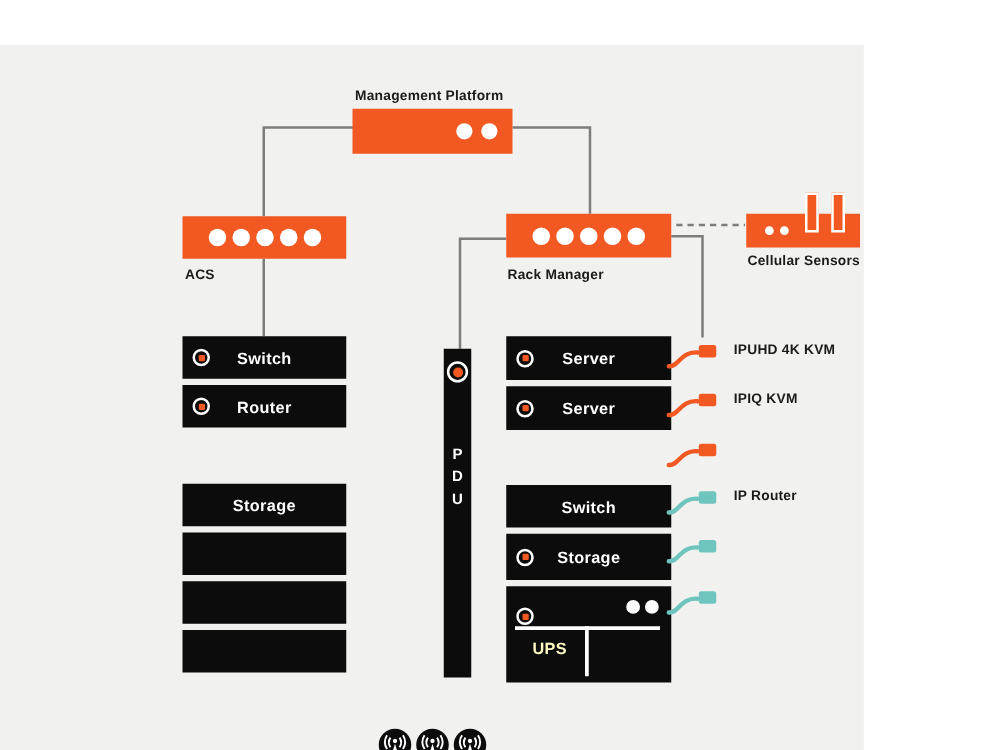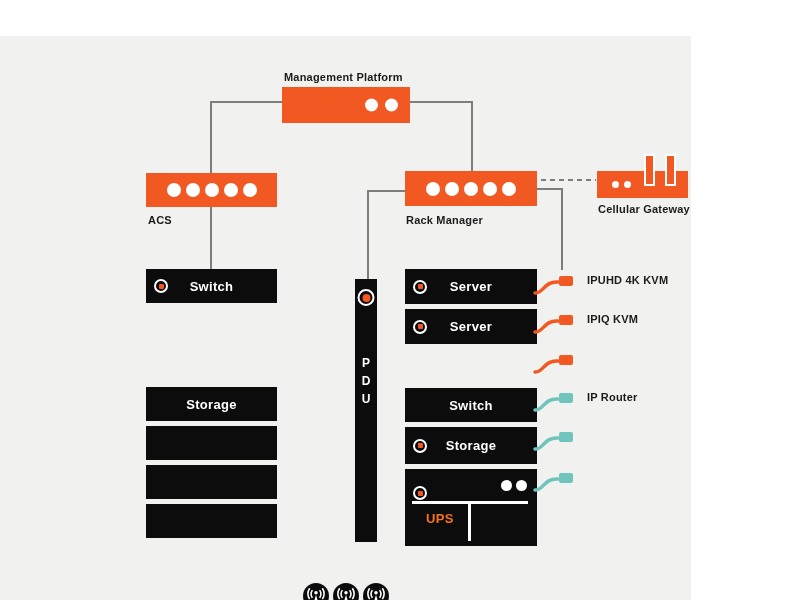--- a/index.html
+++ b/index.html
@@ -41,21 +41,21 @@
   .plug{position:absolute;width:14px;height:10px;border-radius:2px;z-index:3;}
   .plug.orange{background:var(--orange);}
   .plug.teal{background:var(--teal);}
 
   .gw-body{position:absolute;left:597px;top:135px;width:91px;height:27px;background:var(--orange);z-index:2;}
   .gw-dot{position:absolute;top:10px;width:7px;height:7px;background:#fff;border-radius:50%;}
   .antenna{position:absolute;top:118px;width:11px;height:32px;background:var(--orange);border:2px solid #fff;box-sizing:border-box;z-index:3;}
 
   .ups-hline{position:absolute;left:7px;right:9px;top:32px;height:2.5px;background:#fff;}
   .ups-vline{position:absolute;left:63px;top:32px;bottom:5px;width:2.5px;background:#fff;}
-  .ups-txt{position:absolute;left:21px;top:42px;color:#f97316;font-size:13px;font-weight:700;letter-spacing:.3px;}
+  .ups-txt{position:absolute;left:21px;top:42px;color:#fef9c3;font-size:13px;font-weight:700;letter-spacing:.3px;}
   .ind-dots{position:absolute;right:10px;top:11px;display:flex;gap:4px;}
   .ind-dots .dot{width:11px;height:11px;}
 
   .sensors{position:absolute;left:303px;top:547px;display:flex;gap:4px;z-index:2;}
   .sensor{width:26px;height:26px;background:var(--device-black);border-radius:50%;display:flex;align-items:center;justify-content:center;}
   .sensor svg{width:20px;height:20px;}
 </style>
 </head>
 <body>
 
@@ -99,27 +99,33 @@
     </div>
   </div>
   <div class="node-label" style="left:406px;top:178px;">Rack Manager</div>
 
   <div class="gw-body">
     <span class="gw-dot" style="left:15px;"></span>
     <span class="gw-dot" style="left:27px;"></span>
   </div>
   <div class="antenna" style="left:644px;"></div>
   <div class="antenna" style="left:665px;"></div>
-  <div class="node-label" style="left:598px;top:167px;">Cellular Gateway</div>
+  <div class="node-label" style="left:598px;top:167px;">Cellular Sensors</div>
 
   <div class="rack-item" style="left:146px;top:233px;width:131px;height:34px;">
     <span class="led">
         <span class="core"></span>
       </span>
     <span class="txt">Switch</span>
+  </div>
+  <div class="rack-item" style="left:146px;top:272px;width:131px;height:34px;">
+    <span class="led">
+        <span class="core"></span>
+      </span>
+    <span class="txt">Router</span>
   </div>
   <div class="rack-item" style="left:146px;top:351px;width:131px;height:34px;">
     <span class="txt">Storage</span>
   </div>
   <div class="rack-item" style="left:146px;top:390px;width:131px;height:34px;"></div>
   <div class="rack-item" style="left:146px;top:429px;width:131px;height:34px;"></div>
   <div class="rack-item" style="left:146px;top:468px;width:131px;height:34px;"></div>
 
   <div class="pdu">
     <span class="led-big">

